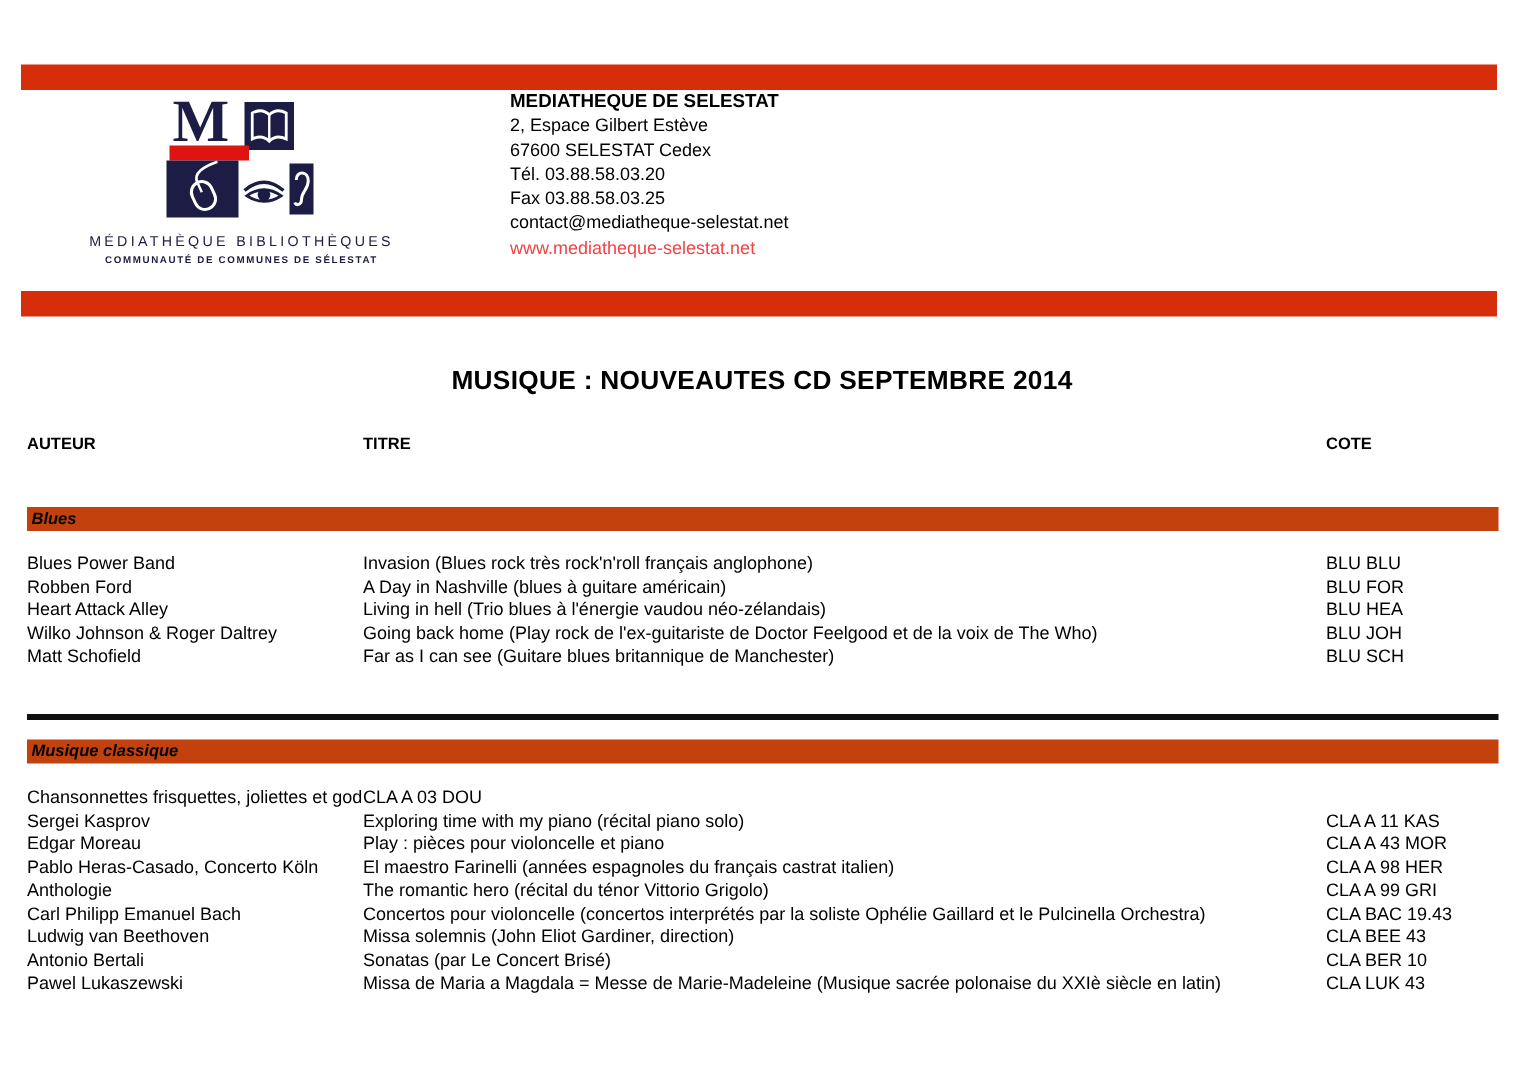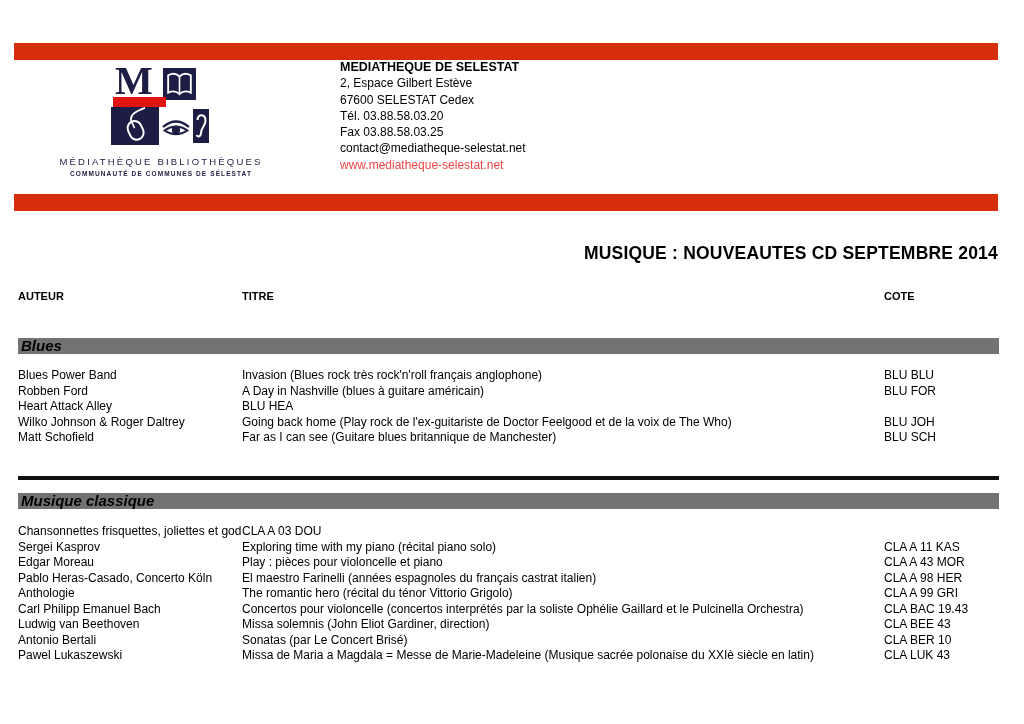--- a/index.html
+++ b/index.html
@@ -31,28 +31,28 @@
   .logo-title { margin-top:9px; font-size:9.5px; font-weight:normal; letter-spacing:2.2px; white-space:nowrap; }
   .logo-sub   { margin-top:3px; font-size:6.5px; font-weight:bold; letter-spacing:1.1px; white-space:nowrap; }
 
   
   .contact { position:absolute; left:340px; top:59px; width:550px; text-align:left;
              font-size:12px; line-height:16.3px; }
   .contact .org { font-weight:bold; font-size:12.5px; }
   .contact .web { color:#ef4444; cursor:pointer; }
 
   
-  .doc-title { position:absolute; left:18px; top:243px; width:980px; text-align:right;
+  .doc-title { position:absolute; left:18px; top:243px; width:980px; text-align:center;
                font-weight:bold; font-size:17.5px; letter-spacing:0.2px; }
 
   .grid3 { display:grid; grid-template-columns:224px 642px 1fr; }
   .cols  { position:absolute; left:18px; top:290px; width:1000px; font-size:11px; font-weight:bold; }
 
-  .sec-bar { position:absolute; left:18px; width:981px; height:16px; background:#737373;
-             font-size:15px; font-weight:bold; font-style:italic; line-height:16px; padding-left:3px; }
+  .sec-bar { position:absolute; left:18px; width:981px; height:16px; background:#c2410c;
+             font-size:11px; font-weight:bold; font-style:italic; line-height:16px; padding-left:3px; }
   .sec-bar.s1 { top:338px; }
   .sec-bar.s2 { top:493px; }
 
   .rows { position:absolute; left:18px; width:1000px; font-size:12px; line-height:15.5px; }
   .rows.r1 { top:368px; }
   .rows.r2 { top:524px; }
   .row span { white-space:nowrap; overflow:hidden; }
 
   .divider { position:absolute; left:18px; top:476px; width:981px; height:4px; background:#101010; }
 </style>
@@ -126,20 +126,21 @@
       <span>Invasion (Blues rock très rock'n'roll français anglophone)</span>
       <span>BLU BLU</span>
     </div>
     <div class="row grid3">
       <span>Robben Ford</span>
       <span>A Day in Nashville (blues à guitare américain)</span>
       <span>BLU FOR</span>
     </div>
     <div class="row grid3">
       <span>Heart Attack Alley</span>
+      <span>Living in hell (Trio blues à l'énergie vaudou néo-zélandais)</span>
       <span>BLU HEA</span>
     </div>
     <div class="row grid3">
       <span>Wilko Johnson &amp; Roger Daltrey</span>
       <span>Going back home (Play rock de l'ex-guitariste de Doctor Feelgood et de la voix de The Who)</span>
       <span>BLU JOH</span>
     </div>
     <div class="row grid3">
       <span>Matt Schofield</span>
       <span>Far as I can see (Guitare blues britannique de Manchester)</span>

